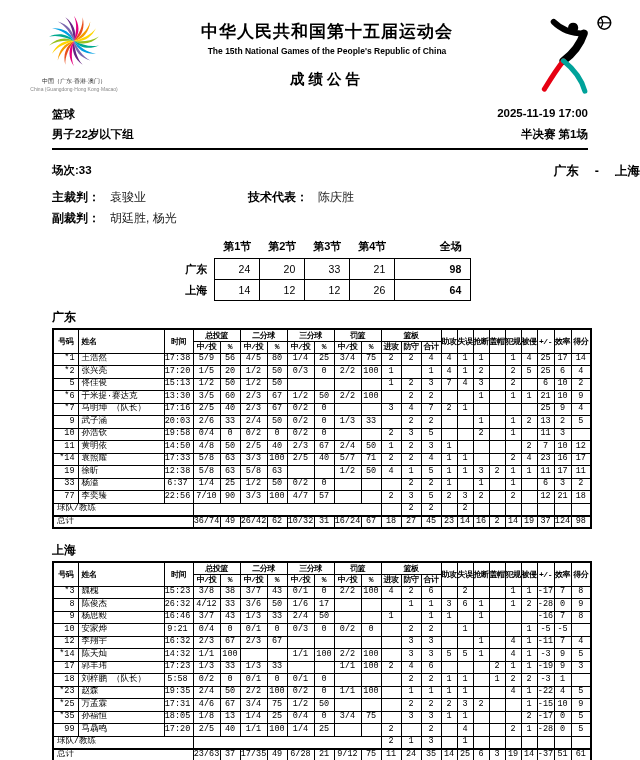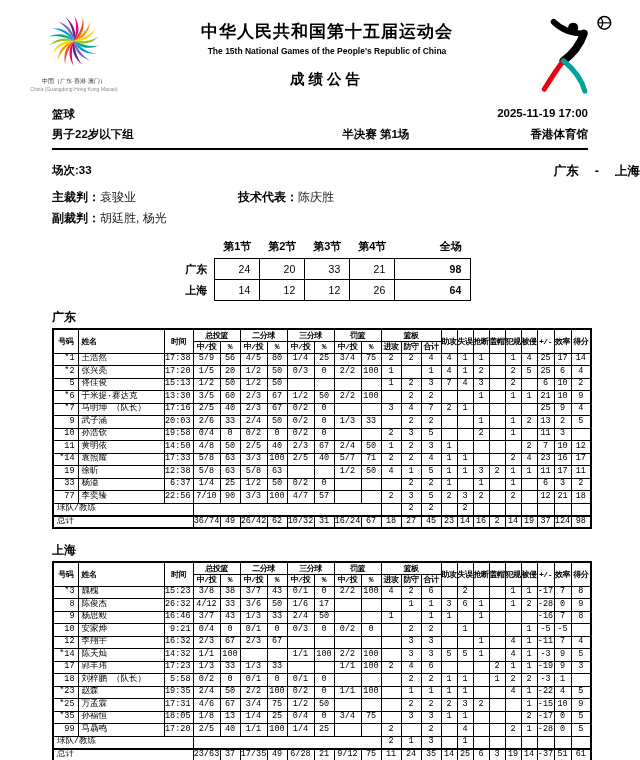--- a/index.html
+++ b/index.html
@@ -25,21 +25,21 @@
   .info-line .r { flex:1; text-align:right; }
   .rule { border-top:2px solid #000; margin:6px 52px 0 52px; }
   
   .match-line { position:relative; margin-top:13px; height:15px; font-weight:bold; }
   .game-no { position:absolute; left:52px; top:0; font-size:11.5px; }
   .matchup { text-align:right; font-size:12.5px; }
   .matchup .sep { margin:0 16px; }
   .officials { padding:0 52px; margin-top:9px; font-size:12px; }
   .off-line { display:flex; line-height:21px; }
   .off-lbl { font-weight:bold; }
-  .off-val { color:#222; }
+  .off-val { color:#222; margin-left:10px; }
   .off-val.first { width:110px; }
   .off-lbl.second { margin-left:28px; }
   
   .q-table { border-collapse:collapse; margin:8px auto 0 auto; }
   .q-table th { font-weight:bold; font-size:11px; padding:2px 0 4px 0; text-align:center; }
   .q-table th.q-total-h { text-align:right; padding-right:9px; }
   .q-table td { height:21px; font-size:10.5px; }
   .q-table td.q-team { font-weight:bold; font-size:11px; text-align:right; padding-right:7px; width:46px; }
   .q-table td.v { border:1.5px solid #000; text-align:right; padding-right:9px; width:45px; }
   .q-table td.q-total-cell { width:76px; font-weight:bold; }
@@ -50,21 +50,21 @@
   .stat-table { border-collapse:collapse; table-layout:fixed; width:536px; border:2px solid #000;font-family:Liberation Mono, monospace; }
   .stat-table th, .stat-table td {
     border:1px solid #000; text-align:center; padding:0; line-height:1.15;
     overflow:hidden; white-space:nowrap;
   }
   .stat-table th { font-size:8px; font-weight:bold; height:12px; letter-spacing:-0.5px; }
   .stat-table thead tr:last-child th { border-bottom:1.5px solid #000; }
   .stat-table td { font-size:8.5px; height:12.5px; }
   .stat-table td.c-name { text-align:left; padding-left:3px; }
   .stat-table td.c-no { text-align:right; padding-right:3px; }
-  .stat-table td.c-time { text-align:right; padding-right:2px; }
+  .stat-table td.c-time { text-align:center; padding-right:2px; }
   .stat-table td.c-label { text-align:left; padding-left:3px; }
   .stat-table tr.total td { border-top:2px solid #000; }
 </style>
 </head>
 <body>
 
 <div class="page">
 
   <div class="header-row">
     <div class="emblem">
@@ -112,21 +112,20 @@
     </div>
   </div>
 
   <div class="info-line">
     <span class="l">篮球</span>
     <span class="r">2025-11-19 17:00</span>
   </div>
   <div class="info-line">
     <span class="l">男子22岁以下组</span>
     <span class="c">半决赛 第1场</span>
-    <span class="r">香港体育馆</span>
   </div>
   <div class="rule"></div>
 
   <div class="match-line">
     <span class="game-no">场次:33</span>
     <div class="matchup">
       <span>广东</span><span class="sep">-</span><span>上海</span>
     </div>
   </div>
 

